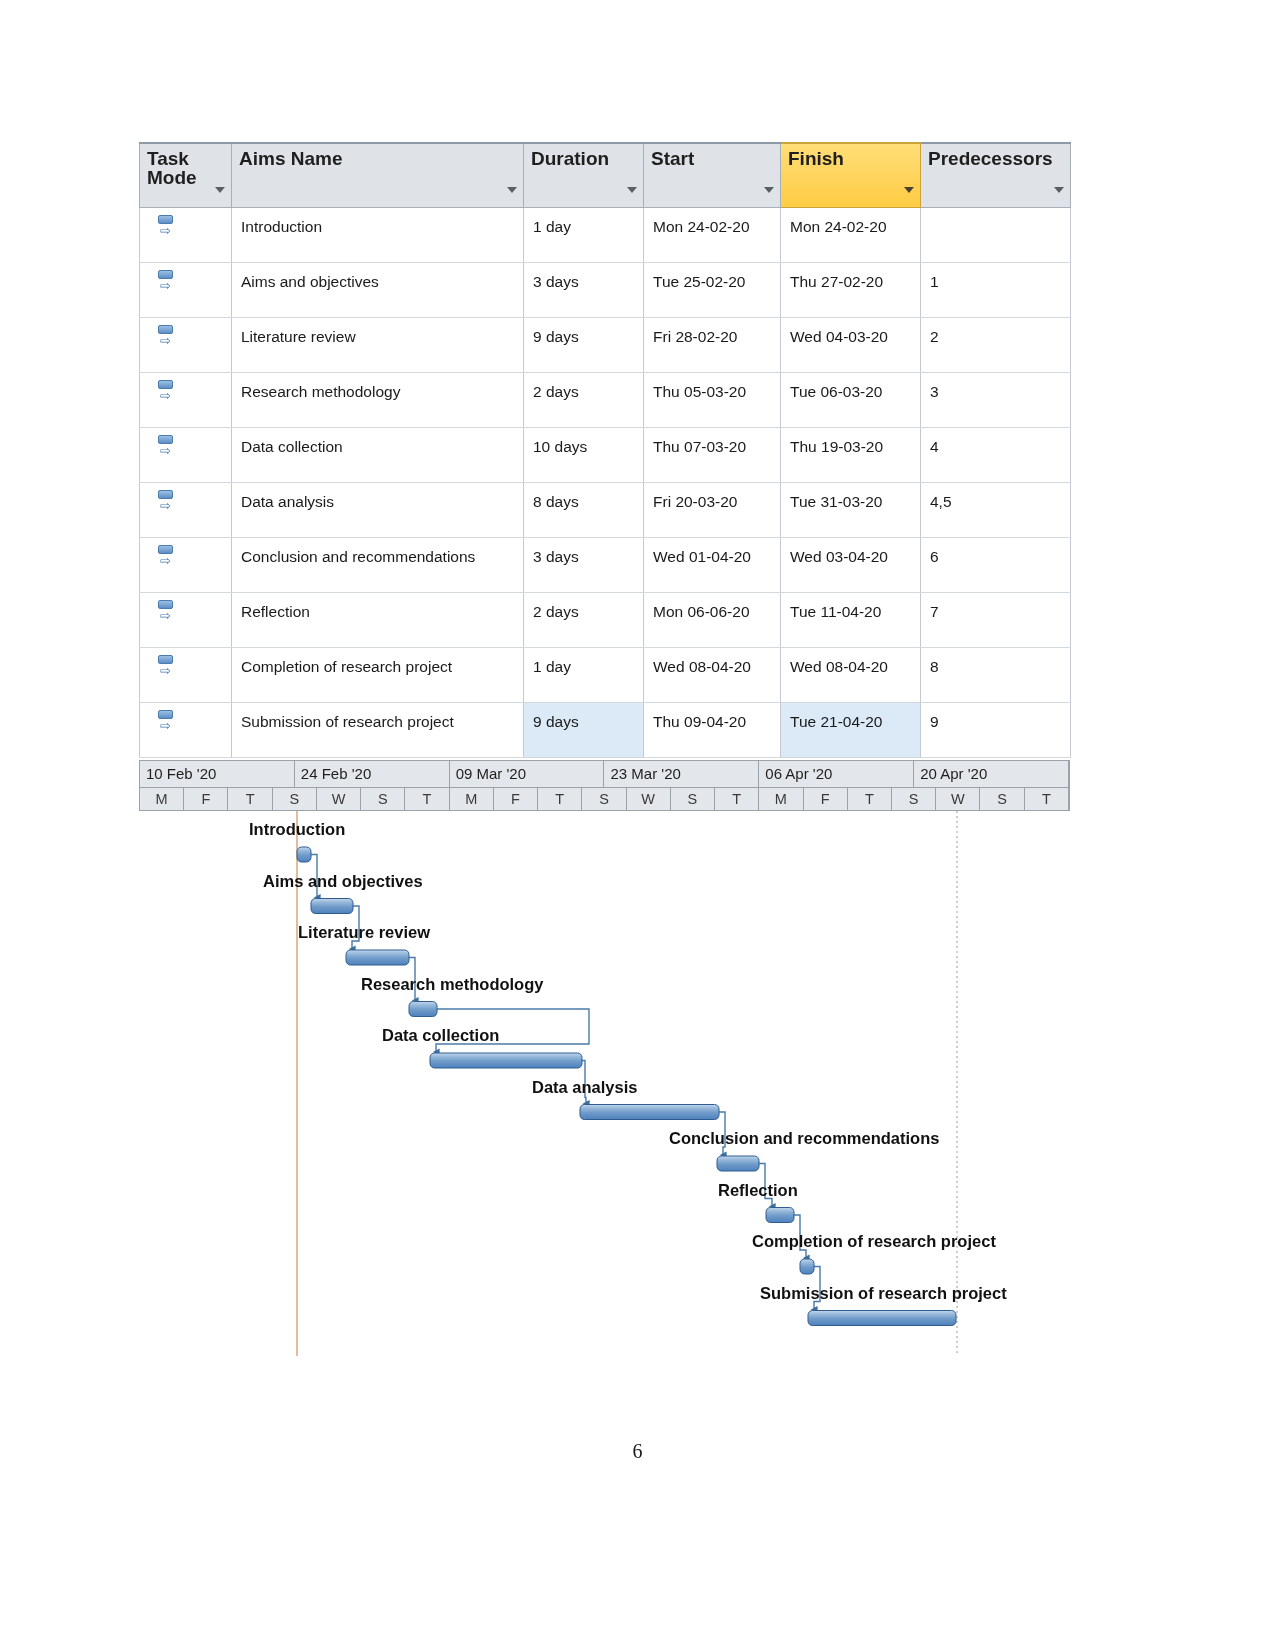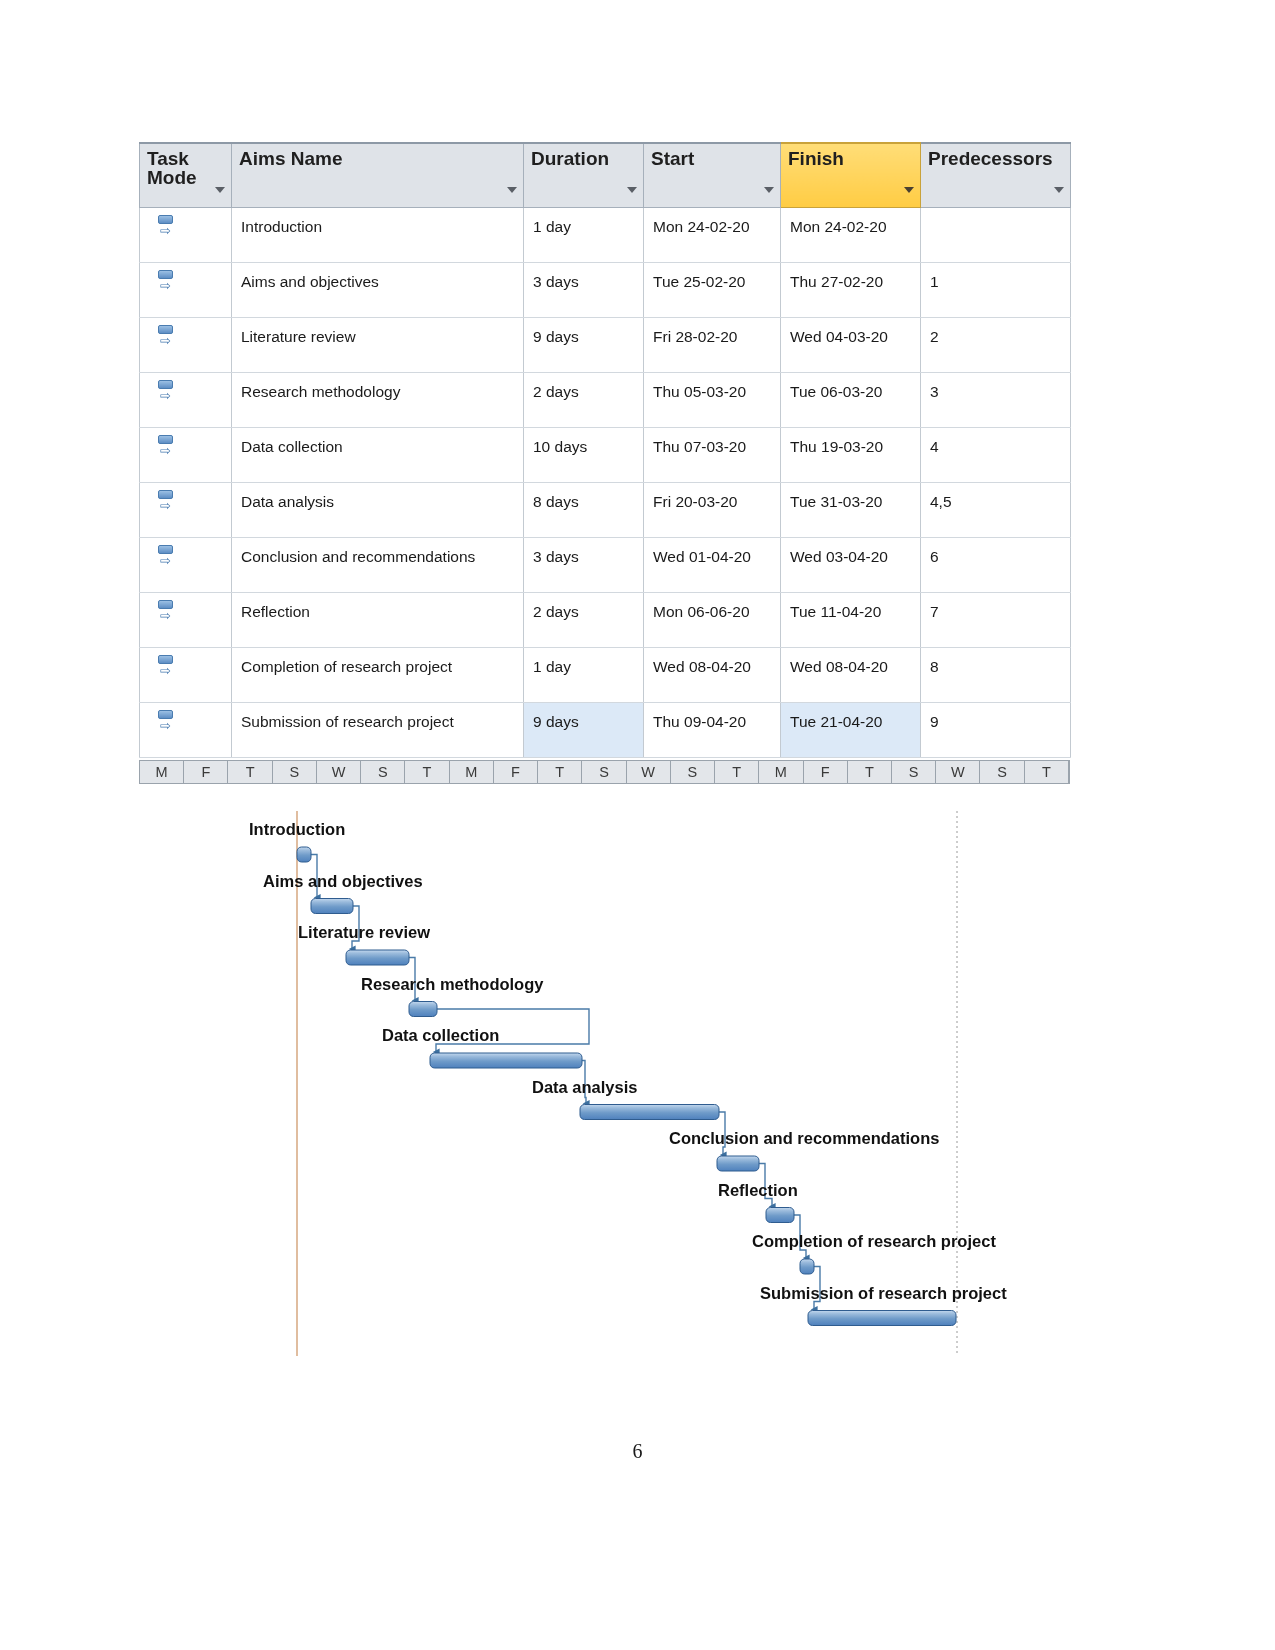--- a/index.html
+++ b/index.html
@@ -292,20 +292,28 @@
             <td class="dur-cell">9 days</td>
             <td>Thu 09-04-20</td>
             <td class="fin-cell">Tue 21-04-20</td>
             <td>9</td>
           </tr>
         </tbody>
     </table>
   </div>
 
   <div id="timeline">
+    <div class="tl-row tl-top" id="tl-weeks">
+        <div class="cell" style="width: 155.5px;">10 Feb '20</div>
+        <div class="cell" style="width: 155.5px;">24 Feb '20</div>
+        <div class="cell" style="width: 155.5px;">09 Mar '20</div>
+        <div class="cell" style="width: 155.5px;">23 Mar '20</div>
+        <div class="cell" style="width: 155.5px;">06 Apr '20</div>
+        <div class="cell" style="width: 155.5px;">20 Apr '20</div>
+      </div>
     <div class="tl-row tl-bot" id="tl-days">
         <div class="cell" style="width: 44.2381px;">M</div>
         <div class="cell" style="width: 44.2381px;">F</div>
         <div class="cell" style="width: 44.2381px;">T</div>
         <div class="cell" style="width: 44.2381px;">S</div>
         <div class="cell" style="width: 44.2381px;">W</div>
         <div class="cell" style="width: 44.2381px;">S</div>
         <div class="cell" style="width: 44.2381px;">T</div>
         <div class="cell" style="width: 44.2381px;">M</div>
         <div class="cell" style="width: 44.2381px;">F</div>

